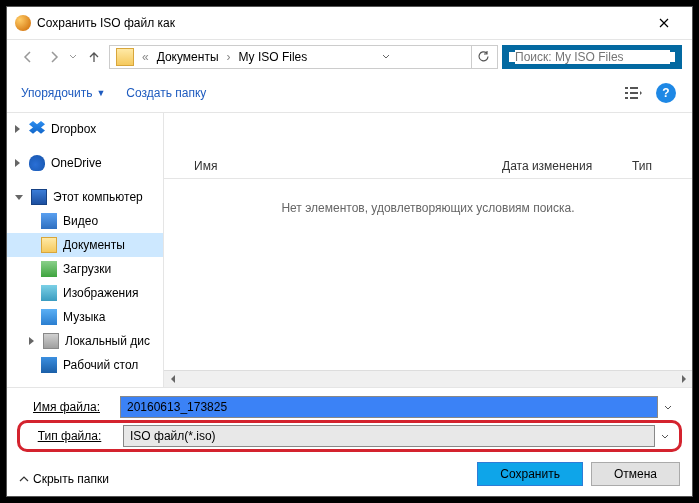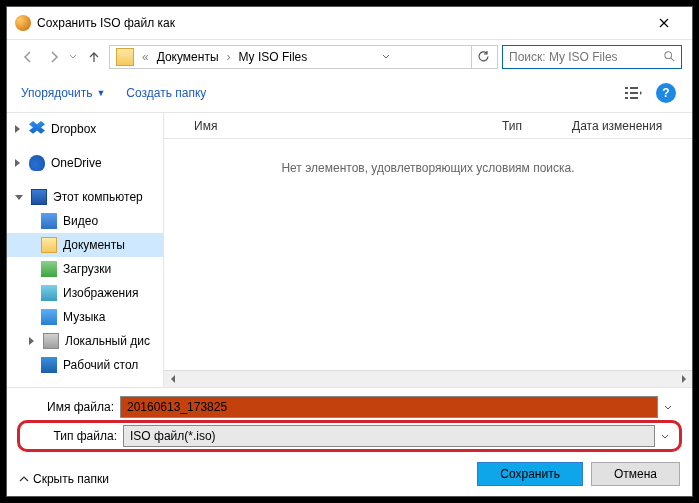--- a/index.html
+++ b/index.html
@@ -12,21 +12,21 @@
 .navbar { display: flex; align-items: center; padding: 4px 10px; gap: 4px; height: 34px; border-top: 1px solid #e5e5e5; }
 .nav-arrow { width: 22px; height: 22px; display: flex; align-items: center; justify-content: center; color: #999; cursor: pointer; }
 .nav-dd { width: 10px; color: #999; }
 .nav-up { width: 22px; height: 22px; display: flex; align-items: center; justify-content: center; color: #555; cursor: pointer; }
 .addrbar { flex: 1; border: 1px solid #ccc; height: 24px; display: flex; align-items: center; padding: 0 2px; }
 .addr-folder { width: 18px; height: 18px; background: linear-gradient(#ffe9a5,#f5c95d); border: 1px solid #d8a63b; margin: 0 4px; }
 .addr-sep { color: #888; padding: 0 4px; }
 .addr-seg { padding: 0 4px; cursor: pointer; }
 .addr-ref { width: 24px; height: 22px; display: flex; align-items: center; justify-content: center; border-left: 1px solid #ccc; cursor: pointer; margin-left: auto; }
 .addr-dd { width: 18px; color: #888; text-align: center; cursor: pointer; }
-.searchbox { width: 180px; border: 1px solid #0369a1; height: 24px; display: flex; align-items: center; padding: 0 6px; }
+.searchbox { width: 180px; border: 7px solid #0369a1; height: 24px; display: flex; align-items: center; padding: 0 6px; }
 .searchbox input { border: none; outline: none; flex: 1; color: #777; }
 .toolbar { display: flex; padding: 8px 14px; height: 40px; border-bottom: 1px solid #e5e5e5; }
 .tb-link { color: #1e5bbf; cursor: pointer; display: flex; align-items: center; gap: 4px; }
 .tb-link .dd { font-size: 9px; }
 .tb-spacer { flex: 1; }
 .tb-icon { width: 24px; height: 24px; display: flex; align-items: center; justify-content: center; cursor: pointer; color: #555; margin-left: 8px; }
 .help-icon { width: 20px; height: 20px; border-radius: 50%; background: #1e88e5; color: #fff; display: flex; align-items: center; justify-content: center; font-weight: bold; font-size: 12px; }
 .body { display: flex; flex: 1; overflow: hidden; }
 .sidebar { width: 157px; border-right: 1px solid #e5e5e5; overflow: hidden; padding-top: 4px; }
 .tree-item { display: flex; align-items: center; height: 24px; padding-left: 20px; cursor: pointer; gap: 6px; }
@@ -39,33 +39,33 @@
 .ic-onedrive { background: radial-gradient(ellipse at 40% 60%, #2a6fd6, #1553a8); border-radius: 50% 50% 40% 40%; }
 .ic-pc { background: linear-gradient(#3b7dd8,#1c4fa0); border: 1px solid #164184; }
 .ic-video { background: linear-gradient(#5aa0f0,#2e6fc0); }
 .ic-docs { background: linear-gradient(#ffe9a5,#f5c95d); border: 1px solid #d8a63b; }
 .ic-dl { background: linear-gradient(#8ad08a,#3fa43f); }
 .ic-img { background: linear-gradient(#7bd0e6,#3a9cc0); }
 .ic-music { background: linear-gradient(#5bb0f5,#2a7ed0); }
 .ic-desk { background: linear-gradient(#3b8fe0,#1b5fa8); }
 .ic-disk { background: linear-gradient(#d0d0d0,#9f9f9f); border: 1px solid #888; }
 .main { flex: 1; display: flex; flex-direction: column; position: relative; }
-.columns { display: flex; border-bottom: 1px solid #e5e5e5; height: 26px; align-items: flex-end; }
+.columns { display: flex; border-bottom: 1px solid #e5e5e5; height: 26px; align-items: flex-end; margin-top: 40px; }
 .col { padding: 0 10px; color: #333; cursor: pointer; border-right: 1px solid transparent; height: 100%; display: flex; align-items: center; }
 .col.name { flex: 1; padding-left: 30px; }
 .col.date { width: 130px; }
 .col.type { width: 70px; }
 .empty { flex: 1; display: flex; justify-content: center; padding-top: 22px; color: #666; }
 .scroll-h { height: 17px; background: #f0f0f0; border-top: 1px solid #ddd; display: flex; align-items: center; }
 .sc-btn { width: 17px; height: 17px; background: #f0f0f0; display: flex; align-items: center; justify-content: center; color: #666; cursor: pointer; }
 .sc-track { flex: 1; background: #f0f0f0; }
 .footer { border-top: 1px solid #e5e5e5; padding: 8px 12px 10px; }
 .frow { display: flex; align-items: center; margin-bottom: 6px; gap: 6px; }
-.flabel { width: 95px; text-align: right; }
-.finput { flex: 1; border: 1px solid #888; height: 22px; padding: 0 6px; background: #c2410c; }
+.flabel { width: 95px; text-align: center; text-decoration: underline; }
+.finput { flex: 1; border: 1px solid #888; height: 22px; padding: 0 6px; background: #3b82f6; }
 .fselect { flex: 1; border: 1px solid #888; height: 22px; padding: 0 6px; background: #e8e8e8; position: relative; display: flex; align-items: center; }
 .fdd { width: 16px; color: #555; text-align: center; }
 .highlight { border: 3px solid #d4232e; border-radius: 10px; padding: 2px; margin: -4px -2px 2px; }
 .highlight .frow { margin-bottom: 0; }
 .btnrow { display: flex; align-items: flex-end; margin-top: 10px; }
 .hide-link { display: flex; align-items: center; gap: 4px; cursor: pointer; }
 .btn-spacer { flex: 1; }
 .btn { height: 24px; padding: 0 22px; border: 1px solid #aaa; background: #e1e1e1; cursor: pointer; margin-left: 8px; }
 .btn.primary { border: 1px solid #2e7cd6; background: #0ea5e9; }
 svg { display: block; }
@@ -198,22 +198,22 @@
           <span>Локальный дис</span>
         </div>
       <div class="tree-item l2">
           <div class="ic ic-desk"></div>
           <span>Рабочий стол</span>
         </div>
     </div>
     <div class="main">
       <div class="columns">
         <div class="col name">Имя</div>
+        <div class="col date">Дата изменения</div>
         <div class="col type">Тип</div>
-        <div class="col date">Дата изменения</div>
       </div>
       <div class="empty">Нет элементов, удовлетворяющих условиям поиска.</div>
       <div class="scroll-h">
         <div class="sc-btn">
           <svg width="6" height="8" viewBox="0 0 6 8">
               <path d="M5 0 L1 4 L5 8 Z" fill="#666"></path>
             </svg>
         </div>
         <div class="sc-track"></div>
         <div class="sc-btn">

